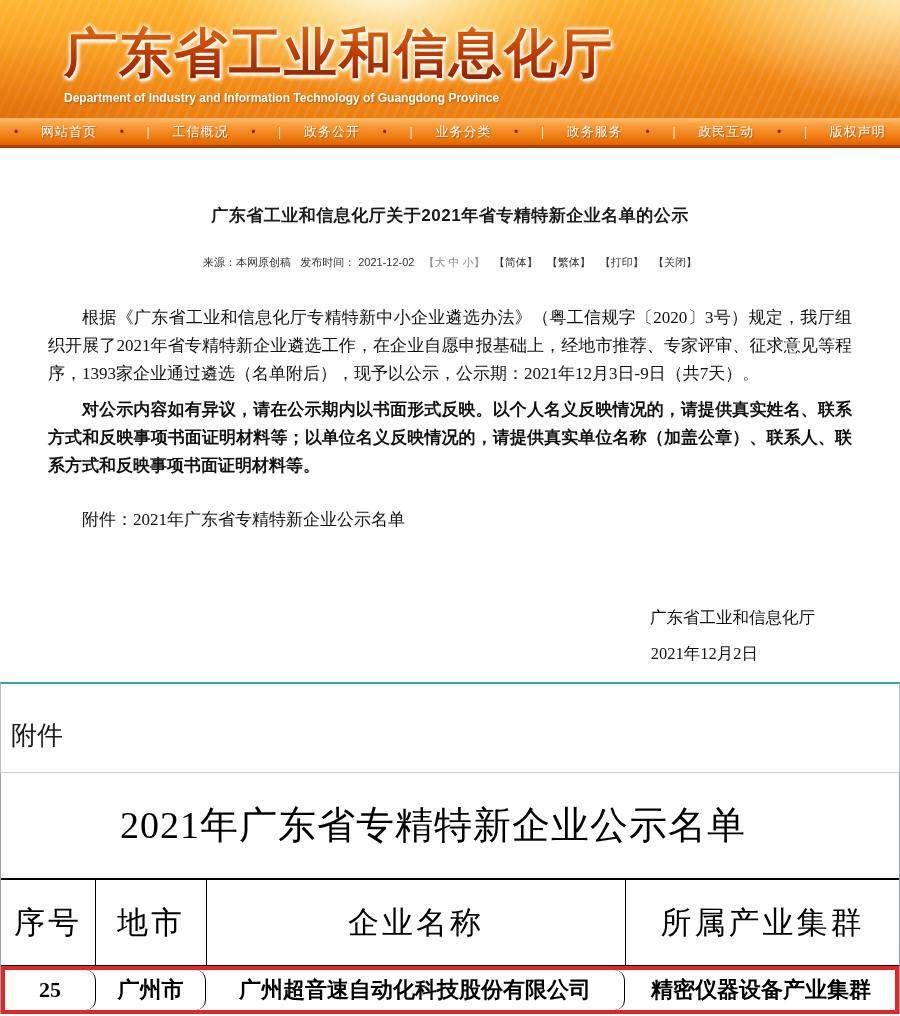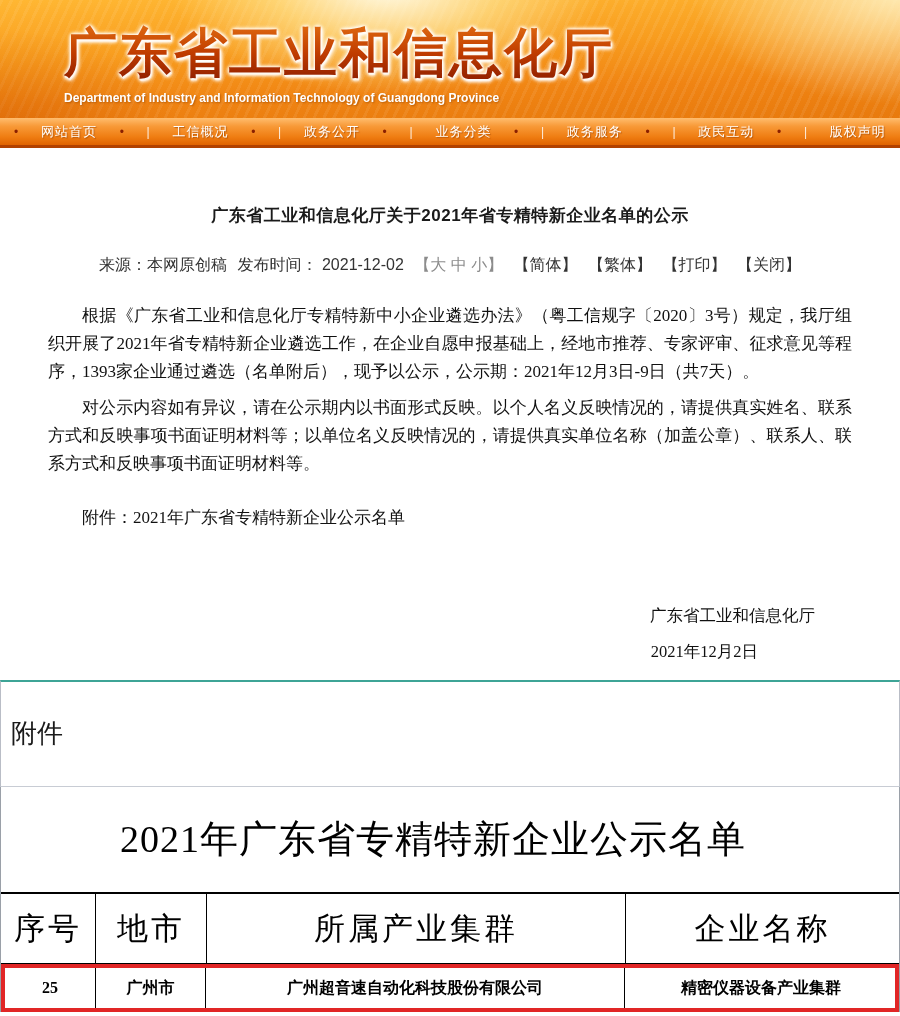--- a/index.html
+++ b/index.html
@@ -45,67 +45,67 @@
   }
   .nav-dot { color:#8a1f00; font-size:12px; }
   .nav-pipe { color:rgba(255,255,255,.85); font-size:12px; }
   
   .doc { font-family:"Liberation Serif", serif; }
   .article-title {
     margin-top:56px; text-align:center;
     font-size:17px; font-weight:bold; color:#1a1a1a; letter-spacing:.5px;
   }
   .meta {
-    margin-top:28px; text-align:center; font-size:16px; color:#333;
+    margin-top:28px; text-align:center; font-size:11px; color:#333;
   }
   .meta span { margin:0 3px; }
   .meta .lnk { cursor:pointer; }
   .meta .muted { color:#8c8c8c; }
   .body-text { padding:0 48px; color:#111; }
   .body-text p {
     text-indent:2em; font-size:17px; line-height:28px; text-align:justify;
   }
-  .p1 { margin-top:26px; }
-  .p2 { margin-top:8px; }
+  .p1 { margin-top:34px; }
+  .p2 { margin-top:8px;font-weight:bold; }
   .attach-line {
     margin-top:28px; padding:0 48px; text-indent:2em;
     font-size:17px; color:#111;
   }
   .signature { margin-top:76px; text-align:right; font-size:16.5px; color:#111; }
   .sig-org  { padding-right:85px; }
   .sig-date { padding-right:142px; margin-top:14px;padding-left:37px; }
   
   .attach-box {
-    margin-top:17px; height:107px;
+    margin-top:17px; height:91px;
     border:1px solid #b9bdc6; border-top:2px solid #3da496; border-bottom:1px solid #c8ccd4;
     padding:34px 0 0 10px;
   }
   .attach-box-label { font-size:26px; color:#1a1a1a; }
   
   .tbl { border-left:1px solid #9aa0a8; border-right:1px solid #9aa0a8; color:#000; }
   .tbl-title {
     height:105px; display:flex; align-items:center; justify-content:center;
     font-size:38px; letter-spacing:1px; padding-right:34px;
   }
   .tbl-head {
     display:grid; grid-template-columns:95px 111px 419px 273px;
-    border-top:2px solid #000; border-bottom:1px solid #000; height:72px;
+    border-top:2px solid #000; border-bottom:1px solid #000; height:88px;
   }
   .tbl-head .cell {
     display:flex; align-items:center; justify-content:center;
     font-size:31px; letter-spacing:3px; border-right:1px solid #000;
   }
   .tbl-head .cell:last-child { border-right:none; }
   .tbl-row {
     display:grid; grid-template-columns:91px 110px 419px 272px;
     border:4px solid #e12626; height:48px;
   }
   .tbl-row .cell {
     display:flex; align-items:center; justify-content:center;
-    font-size:16px; font-weight:bold; border-right:1px solid #000;
+    font-size:22px; font-weight:bold; border-right:1px solid #000;border-radius:10px;
   }
   .tbl-row .cell:last-child { border-right:none; }
 </style>
 </head>
 <body>
 
 <header class="banner">
   <div class="banner-title">广东省工业和信息化厅</div>
   <div class="banner-sub">Department of Industry and Information Technology of Guangdong Province</div>
 </header>
@@ -160,22 +160,22 @@
 
   <section class="attach-box">
     <span class="attach-box-label">附件</span>
   </section>
 
   <section class="tbl">
     <div class="tbl-title">2021年广东省专精特新企业公示名单</div>
     <div class="tbl-head">
       <div class="cell">序号</div>
       <div class="cell">地市</div>
+      <div class="cell">企业名称</div>
       <div class="cell">所属产业集群</div>
-      <div class="cell">企业名称</div>
     </div>
     <div class="tbl-row">
       <div class="cell">25</div>
       <div class="cell">广州市</div>
       <div class="cell">广州超音速自动化科技股份有限公司</div>
       <div class="cell">精密仪器设备产业集群</div>
     </div>
   </section>
 </main>
 

